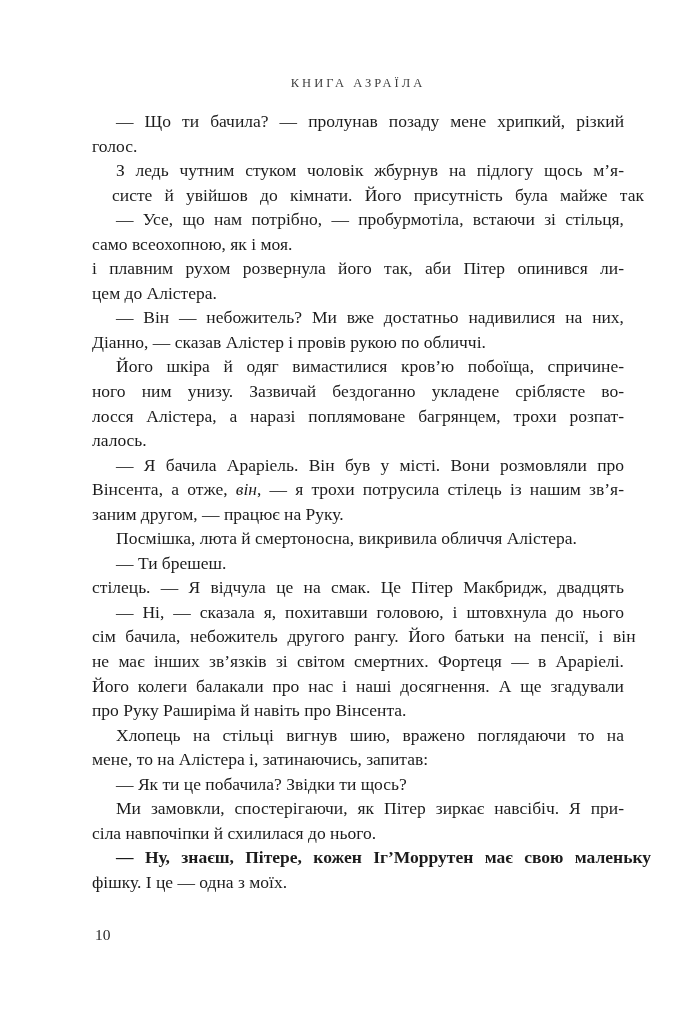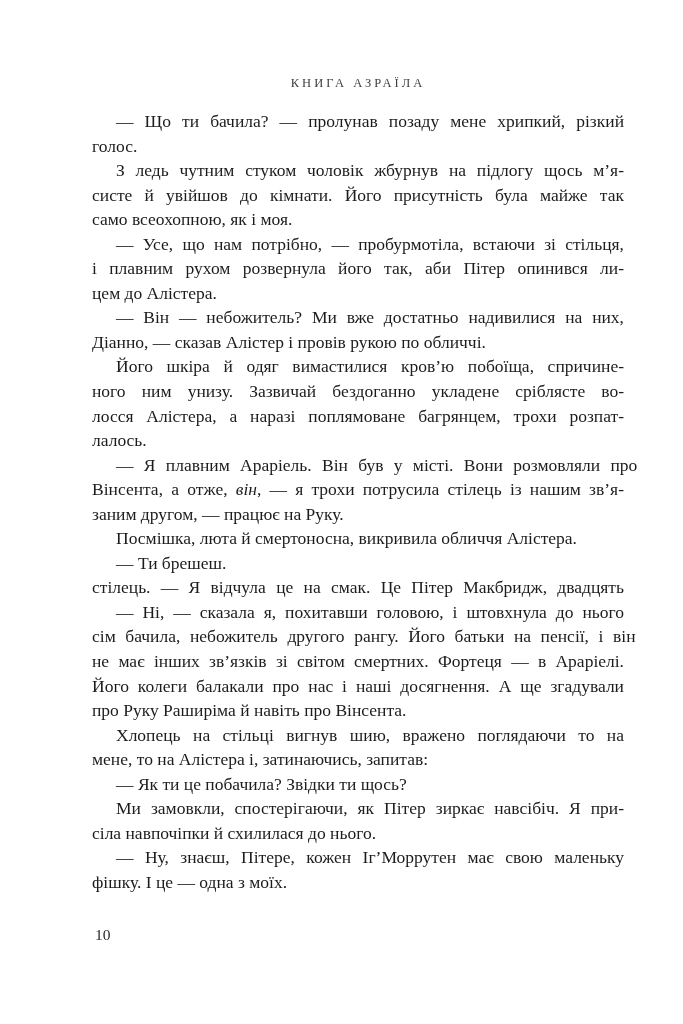--- a/index.html
+++ b/index.html
@@ -63,45 +63,45 @@
 
 <div class="book-page">
   <header class="running-header">
     <span>КНИГА АЗРАЇЛА</span>
   </header>
 
   <main class="text-block">
       <div class="line indent"><span class="line-text" style="word-spacing: 6.69618px;">— Що ти бачила? — пролунав позаду мене хрипкий, різкий</span></div>
       <div class="line para-end"><span class="line-text">голос.</span></div>
       <div class="line indent"><span class="line-text" style="word-spacing: 6.37674px;">З ледь чутним стуком чоловік жбурнув на підлогу щось м’я-</span></div>
-      <div class="line"><span class="line-text" style="word-spacing: 7.84028px;">систе й увійшов до кімнати. Його присутність була майже так</span></div>
+      <div class="line"><span class="line-text" style="word-spacing: 7.84028px; margin-left: 20px;">систе й увійшов до кімнати. Його присутність була майже так</span></div>
+      <div class="line indent"><span class="line-text" style="word-spacing: 4.89062px;">— Усе, що нам потрібно, — пробурмотіла, встаючи зі стільця,</span></div>
       <div class="line para-end"><span class="line-text">само всеохопною, як і моя.</span></div>
-      <div class="line indent"><span class="line-text" style="word-spacing: 4.89062px;">— Усе, що нам потрібно, — пробурмотіла, встаючи зі стільця,</span></div>
       <div class="line"><span class="line-text" style="word-spacing: 8.01215px;">і плавним рухом розвернула його так, аби Пітер опинився ли-</span></div>
       <div class="line para-end"><span class="line-text">цем до Алістера.</span></div>
       <div class="line indent"><span class="line-text" style="word-spacing: 5.44444px;">— Він — небожитель? Ми вже достатньо надивилися на них,</span></div>
       <div class="line para-end"><span class="line-text">Діанно, — сказав Алістер і провів рукою по обличчі.</span></div>
       <div class="line indent"><span class="line-text" style="word-spacing: 9.22098px;">Його шкіра й одяг вимастилися кров’ю побоїща, спричине-</span></div>
       <div class="line"><span class="line-text" style="word-spacing: 11.7321px;">ного ним унизу. Зазвичай бездоганно укладене сріблясте во-</span></div>
       <div class="line"><span class="line-text" style="word-spacing: 8.44866px;">лосся Алістера, а наразі поплямоване багрянцем, трохи розпат-</span></div>
       <div class="line para-end"><span class="line-text">лалось.</span></div>
-      <div class="line indent"><span class="line-text" style="word-spacing: 5.94062px;">— Я плавним Араріель. Він був у місті. Вони розмовляли про</span></div>
+      <div class="line indent"><span class="line-text" style="word-spacing: 5.94062px;">— Я бачила Араріель. Він був у місті. Вони розмовляли про</span></div>
       <div class="line"><span class="line-text" style="word-spacing: 3.82812px;">Вінсента, а отже, <i>він</i>, — я трохи потрусила стілець із нашим зв’я-</span></div>
       <div class="line para-end"><span class="line-text">заним другом, — працює на Руку.</span></div>
       <div class="line indent para-end"><span class="line-text">Посмішка, люта й смертоносна, викривила обличчя Алістера.</span></div>
       <div class="line indent para-end"><span class="line-text">— Ти брешеш.</span></div>
       <div class="line"><span class="line-text" style="word-spacing: 5.9125px;">стілець. — Я відчула це на смак. Це Пітер Макбридж, двадцять</span></div>
       <div class="line indent"><span class="line-text" style="word-spacing: 4.5625px;">— Ні, — сказала я, похитавши головою, і штовхнула до нього</span></div>
       <div class="line"><span class="line-text" style="word-spacing: 5.20625px;">сім бачила, небожитель другого рангу. Його батьки на пенсії, і він</span></div>
       <div class="line"><span class="line-text" style="word-spacing: 4.90625px;">не має інших зв’язків зі світом смертних. Фортеця — в Араріелі.</span></div>
       <div class="line"><span class="line-text" style="word-spacing: 4.56875px;">Його колеги балакали про нас і наші досягнення. А ще згадували</span></div>
       <div class="line para-end"><span class="line-text">про Руку Раширіма й навіть про Вінсента.</span></div>
       <div class="line indent"><span class="line-text" style="word-spacing: 8.03906px; margin-top: 40px;">Хлопець на стільці вигнув шию, вражено поглядаючи то на</span></div>
       <div class="line para-end"><span class="line-text">мене, то на Алістера і, затинаючись, запитав:</span></div>
       <div class="line indent para-end"><span class="line-text">— Як ти це побачила? Звідки ти щось?</span></div>
       <div class="line indent"><span class="line-text" style="word-spacing: 5.58984px;">Ми замовкли, спостерігаючи, як Пітер зиркає навсібіч. Я при-</span></div>
       <div class="line para-end"><span class="line-text">сіла навпочіпки й схилилася до нього.</span></div>
-      <div class="line indent"><span class="line-text" style="word-spacing: 7.01758px;">— Ну, знаєш, Пітере, кожен Іг’Моррутен має свою маленьку</span></div>
+      <div class="line indent"><span class="line-text" style="word-spacing: 7.01758px; font-weight: bold;">— Ну, знаєш, Пітере, кожен Іг’Моррутен має свою маленьку</span></div>
       <div class="line para-end"><span class="line-text">фішку. І це — одна з моїх.</span></div>
     </main>
 
   <div class="page-number">10</div>
 </div>
 
 </body></html>

